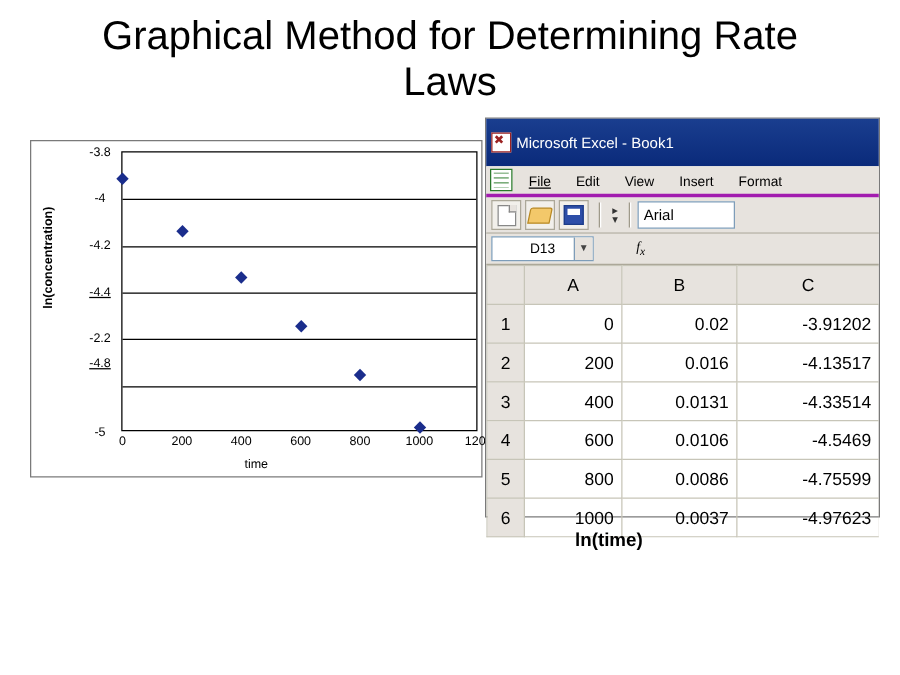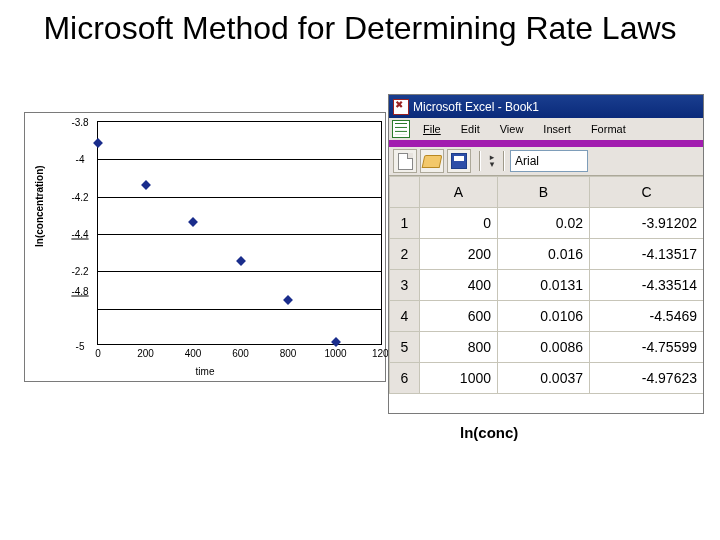--- a/index.html
+++ b/index.html
@@ -9,26 +9,26 @@
   #chart{position:absolute;left:24px;top:112px;width:360px;height:268px;background:#fff;border:1px solid #7a7a7a}
   #plot{position:absolute;left:72px;top:8px;width:283px;bottom:36px;background:#fff;border:1px solid #000}
   .grid-h{position:absolute;left:0;right:0;height:0;border-top:1px solid #000}
   .ytick{position:absolute;left:40px;width:30px;text-align:center;font-size:10px;color:#000;transform:translateY(-50%)}
   .xtick{position:absolute;bottom:22px;font-size:10px;color:#000;transform:translateX(-50%)}
   #xlabel{position:absolute;left:0;right:0;bottom:4px;text-align:center;font-size:10px;font-weight:normal}
   #ylabel{position:absolute;left:0;top:50%;transform:translate(0,-50%) rotate(-90deg);transform-origin:left center;font-size:10px;font-weight:bold;white-space:nowrap;margin-left:14px}
   .pt{position:absolute;width:7px;height:7px;transform:translate(-50%,-50%) rotate(45deg);background:#1a2d8c}
   
   #excel{position:absolute;left:388px;top:94px;width:314px;height:318px;border:1px solid #7a7a7a;background:#fff}
-  #xl-titlebar{height:23px;background:linear-gradient(to bottom,#1a3e8f,#0a2a7a);display:flex;align-items:center}
+  #xl-titlebar{height:38px;background:linear-gradient(to bottom,#1a3e8f,#0a2a7a);display:flex;align-items:center}
   #xl-ico{width:16px;height:16px;margin:0 4px;position:relative}
   #xl-ico::before{content:"";position:absolute;left:0;top:0;width:14px;height:14px;border:1px solid #9b2222;background:#fff}
   #xl-ico::after{content:"\2716";color:#9b2222;font-size:10px;position:absolute;left:2px;top:0}
   #xl-title{color:#fff;font-size:12px}
-  #xl-menus{height:22px;background:#e7e3de;border-bottom:7px solid #a21caf;display:flex;align-items:center;font-size:11px}
+  #xl-menus{height:22px;background:#e7e3de;border-bottom:3px solid #a21caf;display:flex;align-items:flex-end;font-size:11px}
   .menu{padding:3px 10px;color:#000}
   .menu u{text-decoration:underline}
   #xl-menu-ico{margin:2px 3px;width:16px;height:16px;background:#fff;border:1px solid #2a7a2a;position:relative}
   #xl-menu-ico::after{content:"";position:absolute;left:2px;top:2px;right:2px;bottom:2px;background:linear-gradient(#2a7a2a 1px,transparent 1px) 0 0/100% 33%}
   #xl-toolbar{height:28px;background:#e7e3de;border-bottom:1px solid #aca899;display:flex;align-items:center;padding:0 4px}
   .tbtn{width:22px;height:22px;margin-right:3px;border:1px solid #aca899;background:#f2f0eb;display:flex;align-items:center;justify-content:center;font-size:12px}
   .vsep{width:0;height:20px;border-left:1px solid #9f9a8a;border-right:1px solid #fff;margin:0 5px}
   #chev{width:12px;font-size:9px;color:#333;display:inline-block;text-align:center;line-height:7px}
   #fontbox{height:20px;width:68px;border:1px solid #7e9db9;background:#fff;display:flex;align-items:center;padding:0 4px;font-size:12px}
   #xl-namebox{height:24px;background:#e7e3de;border-bottom:1px solid #aca899;display:flex;align-items:center}
@@ -48,21 +48,21 @@
   .ico-new{width:13px;height:15px;border:1px solid #888;background:#fff;position:relative}
   .ico-new::after{content:"";position:absolute;right:-1px;top:-1px;width:5px;height:5px;border-left:1px solid #888;border-bottom:1px solid #888;background:#e7e3de}
   .ico-open{width:16px;height:11px;border:1px solid #b88822;background:#f3c86a;border-radius:2px 2px 0 0;transform:skewX(-12deg)}
   .ico-save{width:14px;height:14px;background:#2d4ea8;position:relative;border:1px solid #1d3d88}
   .ico-save::after{content:"";position:absolute;left:2px;top:2px;right:2px;height:5px;background:#fff}
 </style>
 </head>
 <body>
 
 <div id="slide">
-  <div id="title">Microsoft Method for Determining Rate Laws</div>
+  <div id="title">Graphical Method for Determining Rate Laws</div>
 
   <div id="chart">
     <div id="ylabel">ln(concentration)</div>
     <div id="plot">
         <div class="grid-h" style="top: 37.3333px;"></div>
         <div class="grid-h" style="top: 74.6667px;"></div>
         <div class="grid-h" style="top: 112px;"></div>
         <div class="grid-h" style="top: 149.333px;"></div>
         <div class="grid-h" style="top: 186.667px;"></div>
         <div class="pt" style="left: 0px; top: 20.9104px;"></div>
@@ -112,20 +112,27 @@
       <div class="tbtn">
           <span class="ico-save"></span>
         </div>
       <span class="vsep"></span>
       <span id="chev">▸<br>▾</span>
       <span class="vsep"></span>
       <div id="fontbox">
           <span>Arial</span>
         </div>
     </div>
+    <div id="xl-namebox">
+      <div id="cellref">
+        <span>D13</span>
+        <span class="dd">▼</span>
+      </div>
+      <span id="fx"><span class="x">f</span><sub>x</sub></span>
+    </div>
     <div id="xl-grid">
       <table>
         <colgroup>
             <col class="c1">
             <col class="c2">
             <col class="c3">
             <col class="c4">
           </colgroup>
         <thead>
             <tr>
@@ -170,14 +177,14 @@
               <td>6</td>
               <td>1000</td>
               <td>0.0037</td>
               <td>-4.97623</td>
             </tr>
           </tbody>
       </table>
     </div>
   </div>
 
-  <div id="bottom-label">ln(conc)</div>
+  <div id="bottom-label">ln(time)</div>
 </div>
 
 </body></html>

